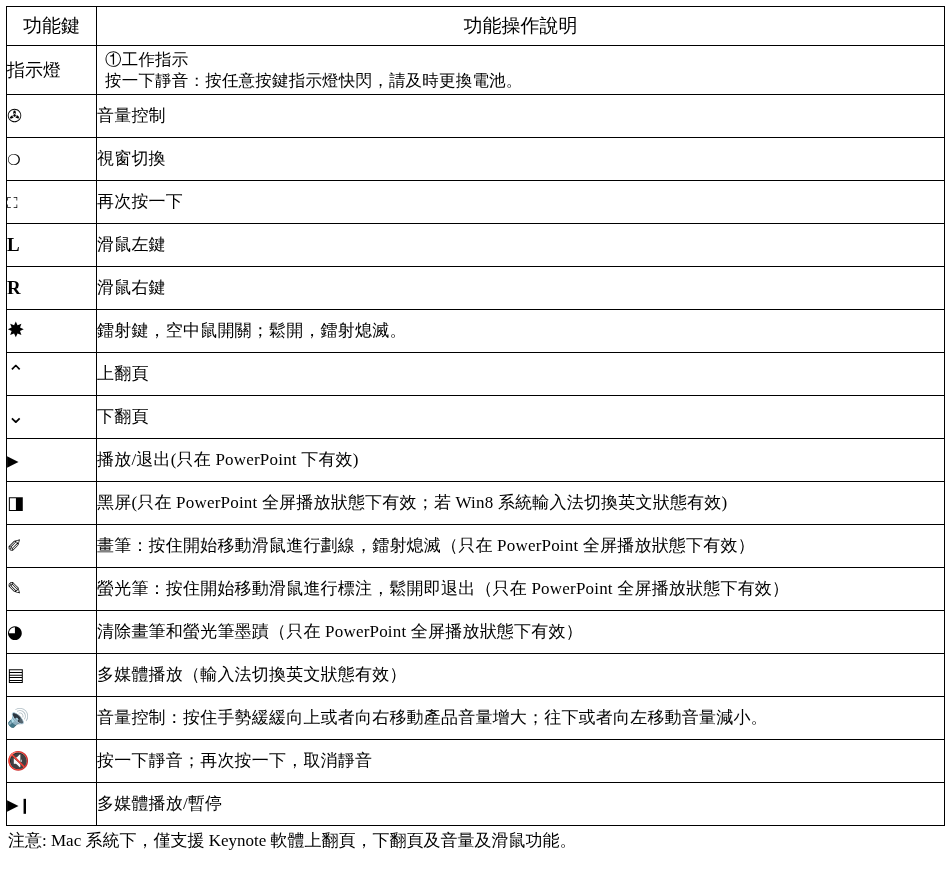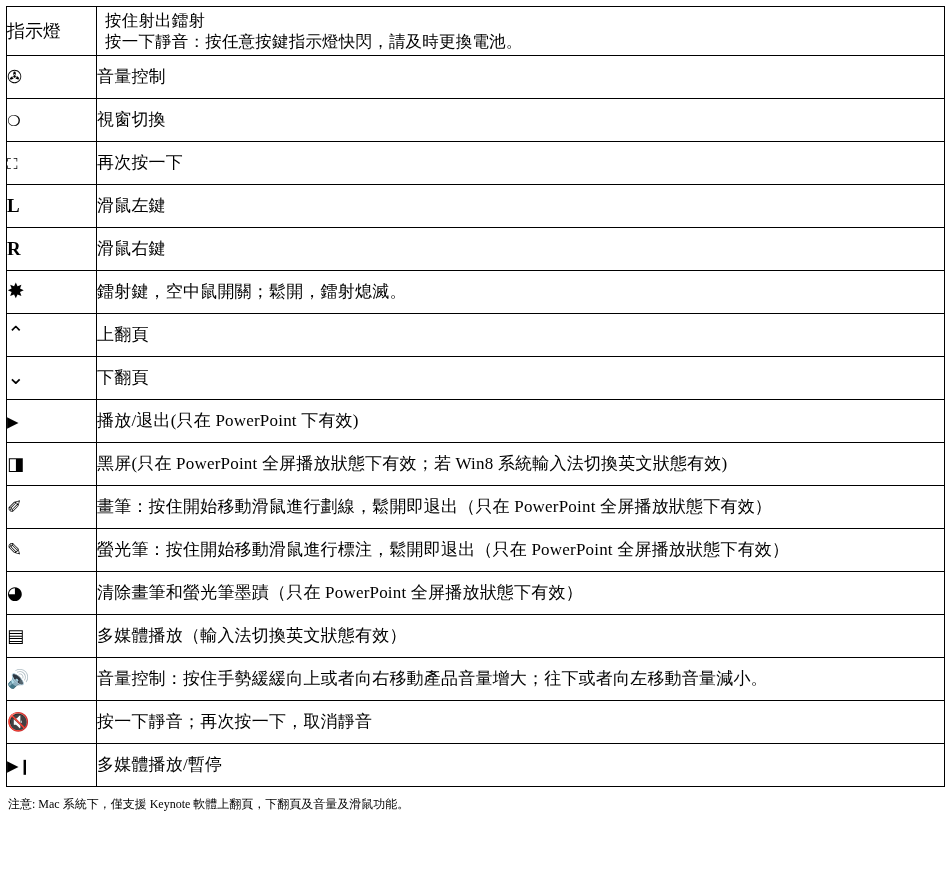--- a/index.html
+++ b/index.html
@@ -77,41 +77,45 @@
   }
   .icon-sm { font-size: 15px; }
   .icon-md { font-size: 18px; }
   .icon-lg { font-size: 21px; }
   .icon-letter {
     font-family: "Liberation Serif", serif;
     font-weight: bold;
     font-size: 19px;
   }
   .note {
-    margin-top: 9px;
-    font-size: 12px;
+    margin-top: 3px;
+    font-size: 17px;
     line-height: 1.4;
     padding-left: 2px;
     font-family: "Liberation Serif", serif;
   }
 </style>
 </head>
 <body>
 
 <div class="page">
   <table class="fn-table">
     <colgroup>
       <col class="key-col">
       <col class="desc-col">
     </colgroup>
     <tbody>
+      <tr class="row-hdr">
+        <td class="hdr-key">功能鍵</td>
+        <td class="hdr-desc">功能操作說明</td>
+      </tr>
       <tr class="row-ind">
         <td class="cell-key tall-ind">指示燈</td>
         <td class="cell-desc two-line">
-          <div class="ind-line">按住射出鐳射</div>
+          <div class="ind-line">①工作指示</div>
           <div class="ind-line">按一下靜音：按任意按鍵指示燈快閃，請及時更換電池。</div>
         </td>
       </tr>
 
       <tr class="row-std">
         <td class="cell-key"><span class="icon-glyph icon-md">✇</span></td>
         <td class="cell-desc">音量控制</td>
       </tr>
       <tr class="row-std">
         <td class="cell-key"><span class="icon-glyph icon-sm">❍</span></td>
@@ -144,21 +148,21 @@
       <tr class="row-std">
         <td class="cell-key"><span class="icon-glyph icon-sm">▶</span></td>
         <td class="cell-desc">播放/退出(只在 PowerPoint 下有效)</td>
       </tr>
       <tr class="row-std">
         <td class="cell-key"><span class="icon-glyph icon-md">◨</span></td>
         <td class="cell-desc">黑屏(只在 PowerPoint 全屏播放狀態下有效；若 Win8 系統輸入法切換英文狀態有效)</td>
       </tr>
       <tr class="row-std">
         <td class="cell-key"><span class="icon-glyph icon-md">✐</span></td>
-        <td class="cell-desc">畫筆：按住開始移動滑鼠進行劃線，鬆開即退出（只在 PowerPoint 全屏播放狀態下有效）</td>
+        <td class="cell-desc">畫筆：按住開始移動滑鼠進行劃線，鐳射熄滅（只在 PowerPoint 全屏播放狀態下有效）</td>
       </tr>
       <tr class="row-std">
         <td class="cell-key"><span class="icon-glyph icon-md">✎</span></td>
         <td class="cell-desc">螢光筆：按住開始移動滑鼠進行標注，鬆開即退出（只在 PowerPoint 全屏播放狀態下有效）</td>
       </tr>
       <tr class="row-std">
         <td class="cell-key"><span class="icon-glyph icon-md">◕</span></td>
         <td class="cell-desc">清除畫筆和螢光筆墨蹟（只在 PowerPoint 全屏播放狀態下有效）</td>
       </tr>
       <tr class="row-std">

